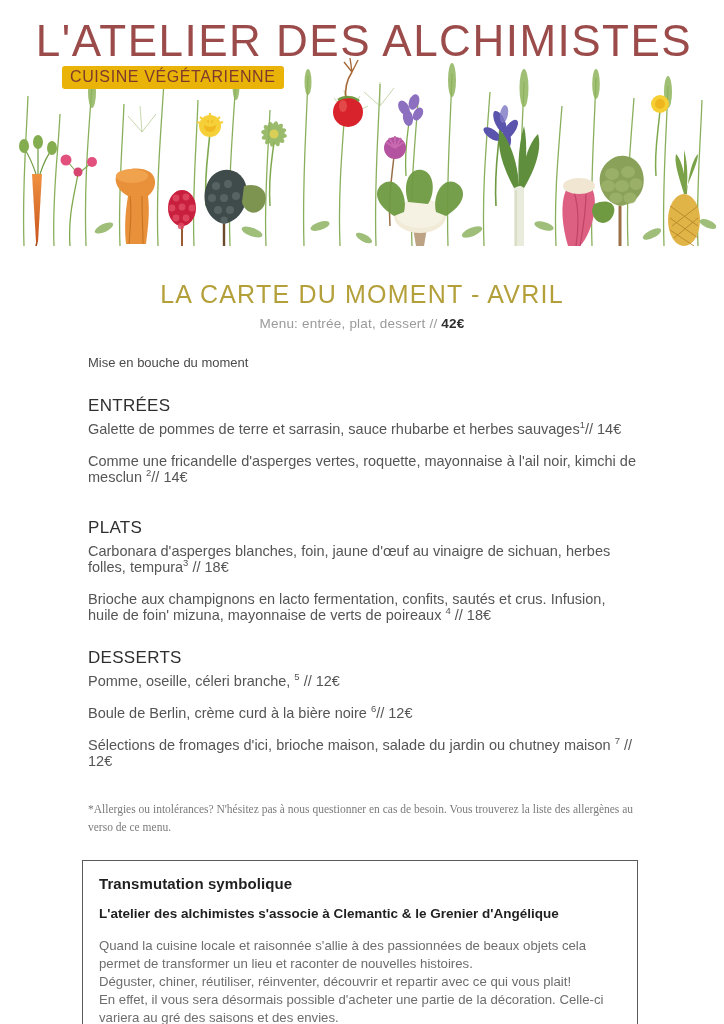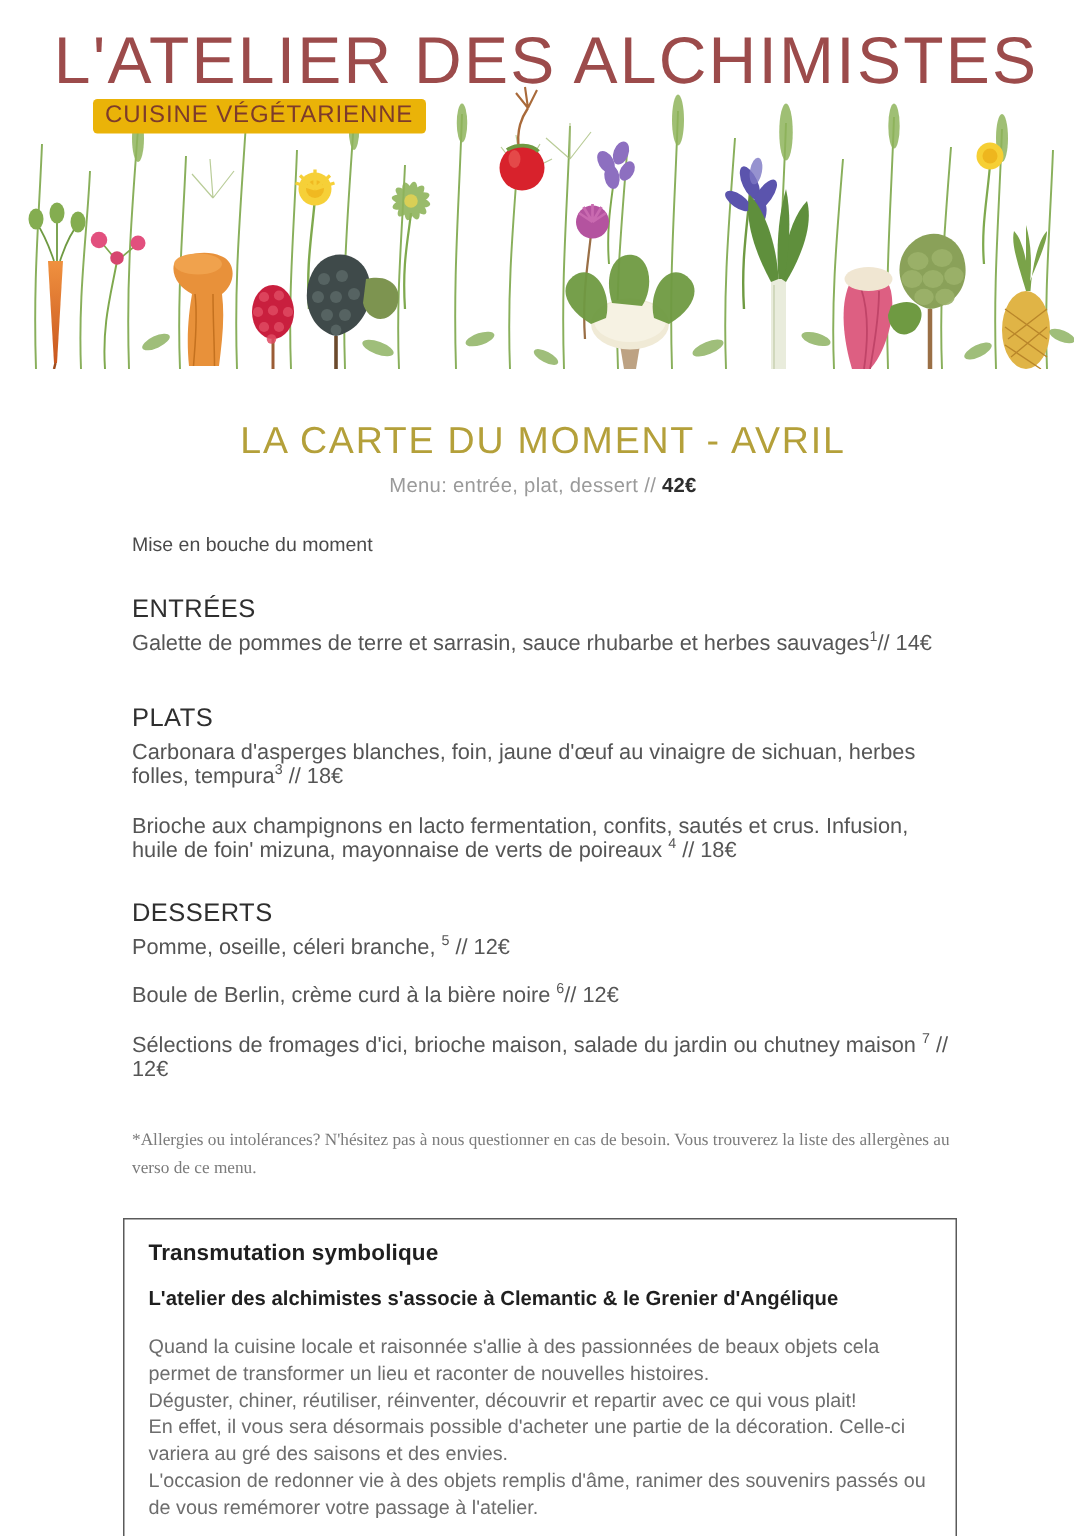--- a/index.html
+++ b/index.html
@@ -408,20 +408,21 @@
 <div class="carte-sub">
   <span>Menu: entrée, plat, dessert // </span><b>42€</b>
 </div>
 
 <div class="menu">
   <div class="amuse">Mise en bouche du moment</div>
   <div id="sections-root">
       <div class="section">
         <div class="section-title">ENTRÉES</div>
         <div class="dish"><span>Galette de pommes de terre et sarrasin, sauce rhubarbe et herbes sauvages</span><sup>1</sup><span>// 14€</span></div>
+        <div class="dish"><span>Comme une fricandelle d'asperges vertes, roquette, mayonnaise à l'ail noir, kimchi de mesclun </span><sup>2</sup><span>// 14€</span></div>
       </div>
       <div class="section sec-plats">
         <div class="section-title">PLATS</div>
         <div class="dish"><span>Carbonara d'asperges blanches, foin, jaune d'œuf au vinaigre de sichuan, herbes folles, tempura</span><sup>3</sup><span> // 18€</span></div>
         <div class="dish"><span>Brioche aux champignons en lacto fermentation, confits, sautés et crus. Infusion, huile de foin' mizuna, mayonnaise de verts de poireaux </span><sup>4</sup><span> // 18€</span></div>
       </div>
       <div class="section sec-desserts">
         <div class="section-title">DESSERTS</div>
         <div class="dish"><span>Pomme, oseille, céleri branche, </span><sup>5</sup><span> // 12€</span></div>
         <div class="dish"><span>Boule de Berlin, crème curd à la bière noire </span><sup>6</sup><span>// 12€</span></div>

